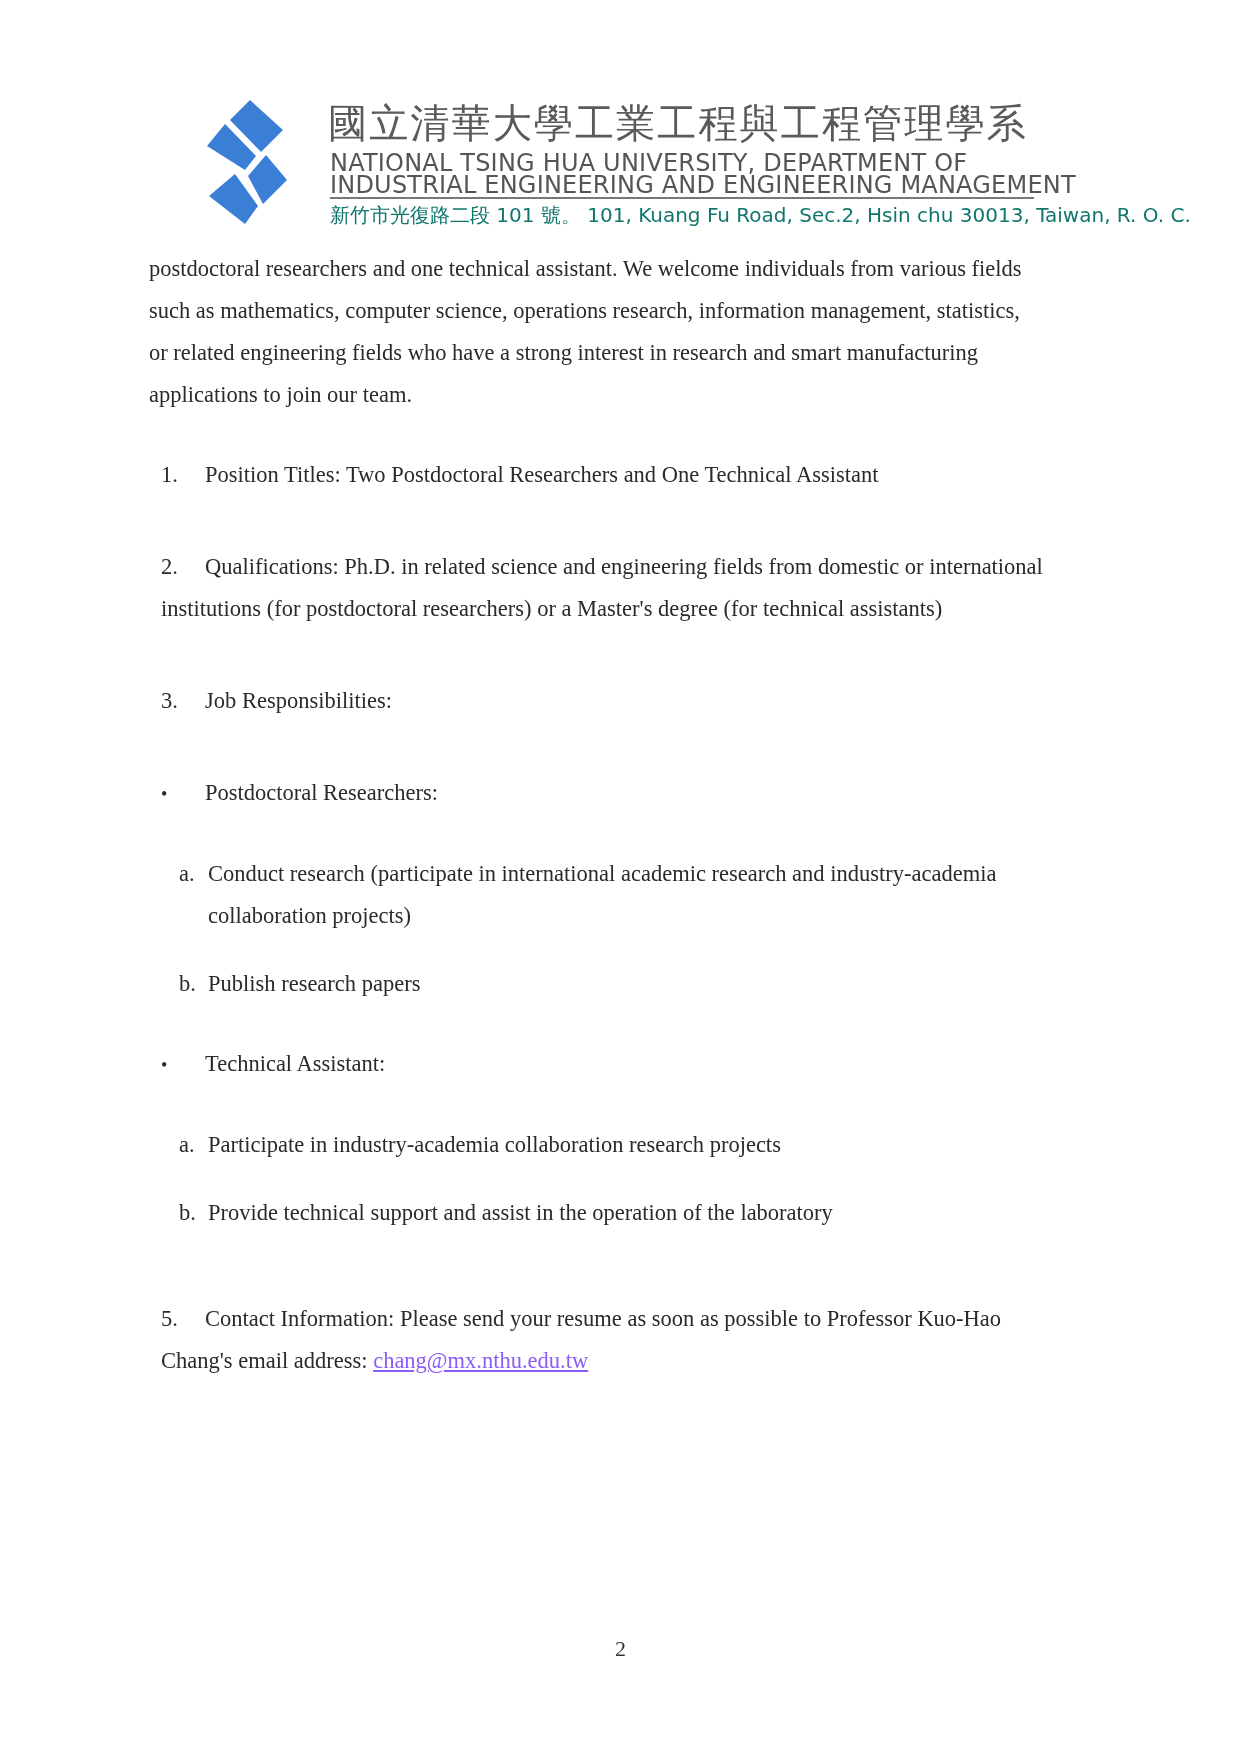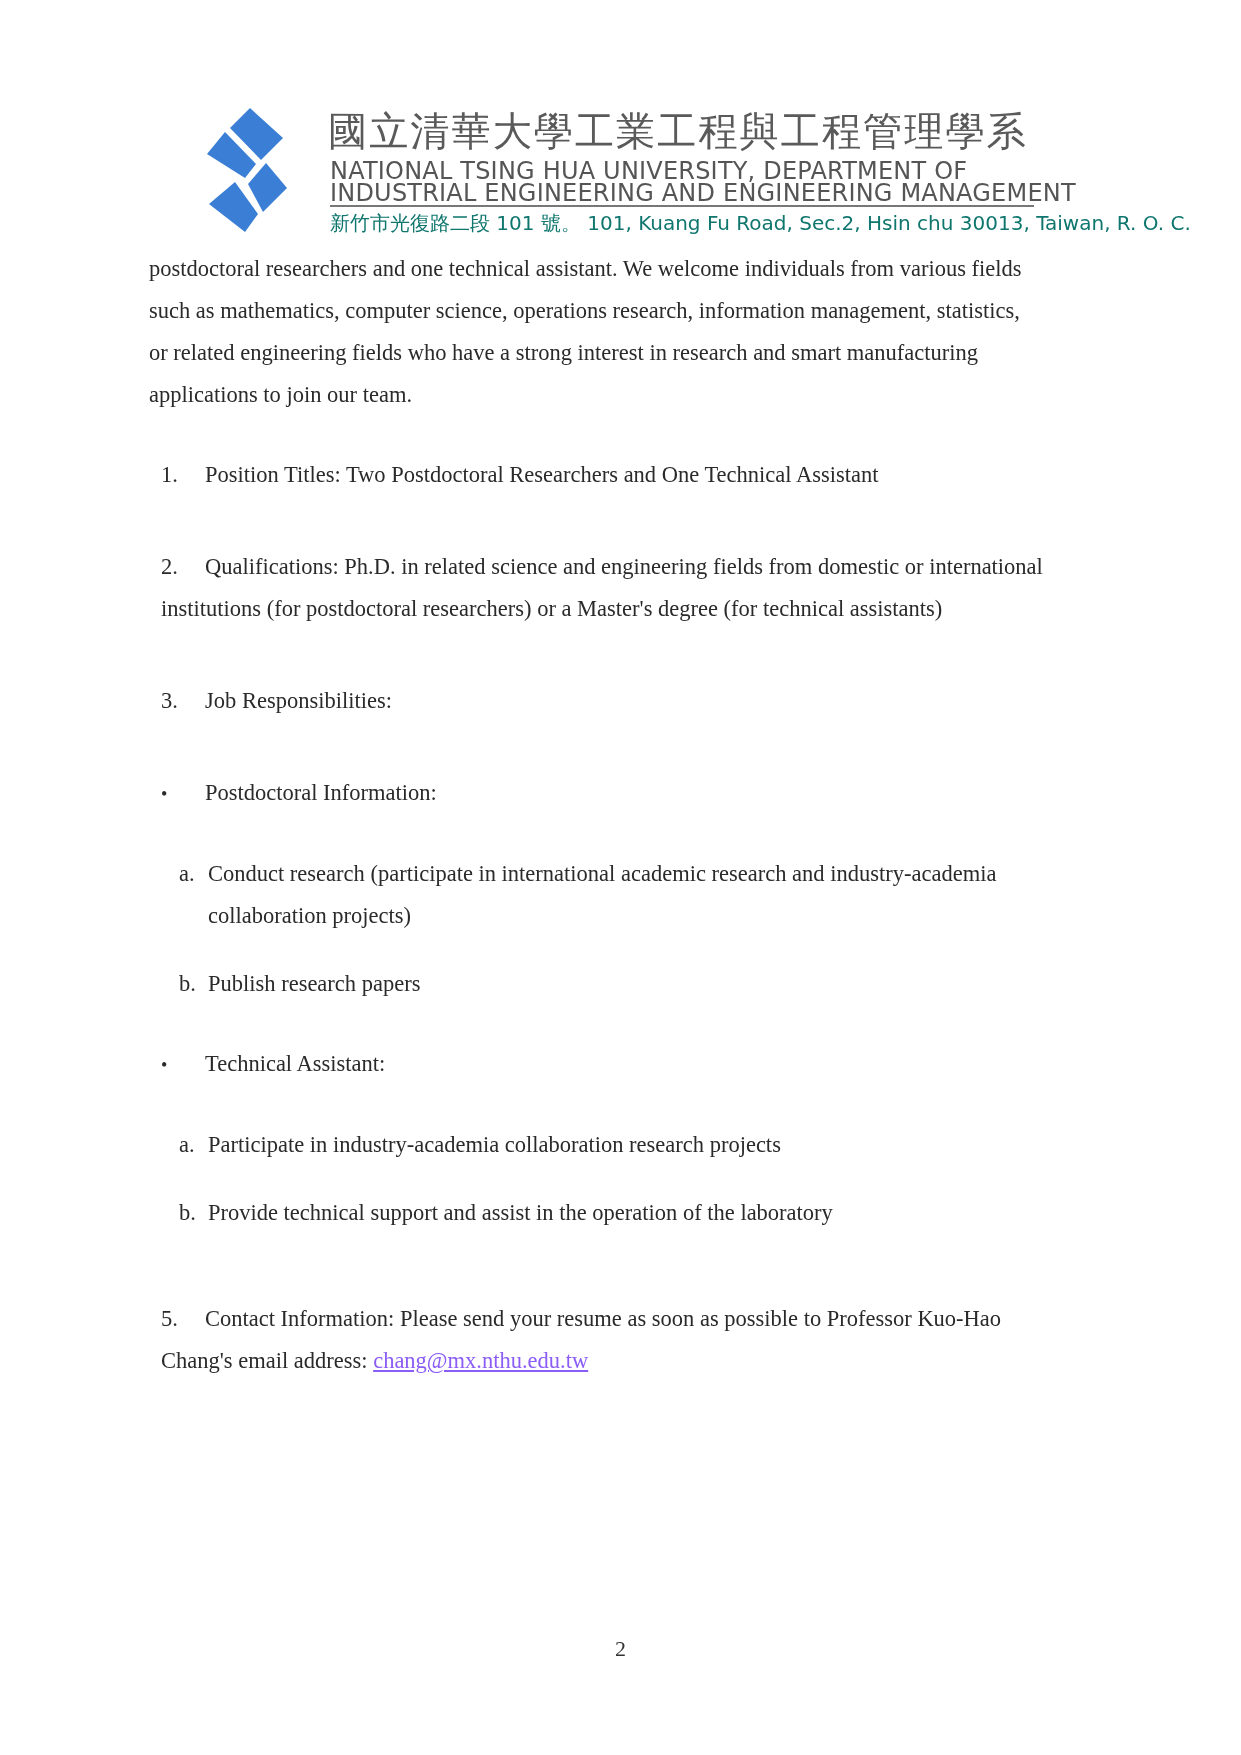--- a/index.html
+++ b/index.html
@@ -1,17 +1,17 @@
 <!DOCTYPE html>
 <html><head>
 <meta charset="utf-8">
 <style>
   html, body { margin: 0; padding: 0; background: #ffffff; }
   body { width: 1241px; height: 1755px; position: relative; overflow: hidden; font-family: "Liberation Serif", "DejaVu Serif", serif; color: #2a2a2a; }
-  .letterhead { position: absolute; left: 0; top: 8px; width: 1083px; height: 240px; }
+  .letterhead { position: absolute; left: 0; top: 0; width: 1083px; height: 240px; }
   .logo { position: absolute; left: 203px; top: 100px; width: 86px; height: 126px; }
   .hd-cn { position: absolute; left: 328px; top: 96px; font-family: "DejaVu Sans", sans-serif; font-size: 40px; letter-spacing: 2px; color: #5a5a5a; white-space: nowrap; transform: scaleX(0.98); transform-origin: left top; }
   .hd-en1, .hd-en2 { position: absolute; left: 330px; font-family: "DejaVu Sans", sans-serif; font-size: 24px; color: #555; white-space: nowrap; letter-spacing: 0.2px; }
   .hd-en1 { top: 149px; }
   .hd-en2 { top: 171px; }
   .hd-rule { position: absolute; left: 330px; top: 197px; width: 704px; height: 2px; background: #777; }
   .hd-addr { position: absolute; left: 330px; top: 202px; font-family: "DejaVu Sans", sans-serif; font-size: 20px; color: #0f766e; white-space: nowrap; }
   .content { position: absolute; left: 149px; top: 248px; width: 950px; font-size: 22.5px; line-height: 42px; }
   .para { margin: 0; }
   .item { position: relative; margin: 12px; }
@@ -60,21 +60,21 @@
     <span>institutions (for postdoctoral researchers) or a Master's degree (for technical assistants)</span>
   </p>
   <div class="gap-md"></div>
 
   <p class="item">
     <span class="num">3.</span><span>Job Responsibilities:</span>
   </p>
   <div class="gap-md"></div>
 
   <p class="item">
-    <span class="bullet">•</span><span>Postdoctoral Information:</span>
+    <span class="bullet">•</span><span>Postdoctoral Researchers:</span>
   </p>
   <div class="gap-md"></div>
 
   <div class="sub">
     <span class="lbl">a.</span><span>Conduct research (participate in international academic research and industry-academia</span>
     <span class="cont">collaboration projects)</span>
   </div>
   <div class="gap-md"></div>
 
   <div class="sub">

